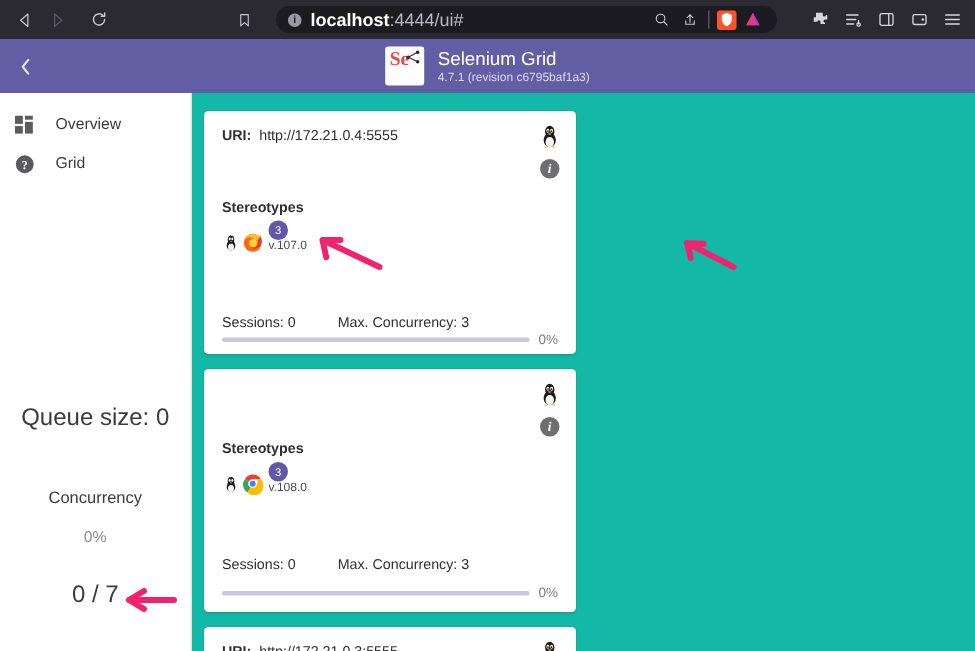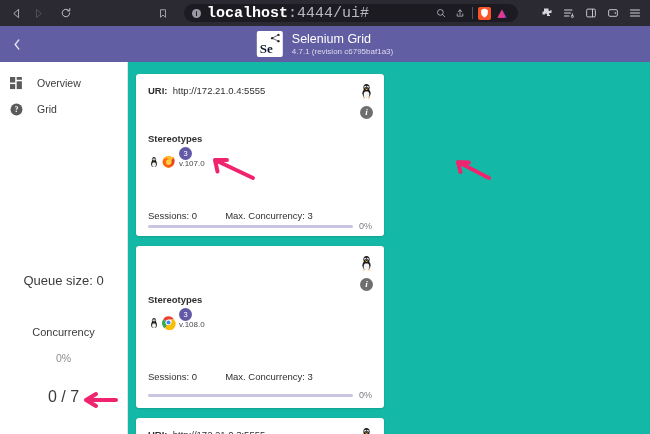--- a/index.html
+++ b/index.html
@@ -50,24 +50,23 @@
     border-radius: 50%;
     background: #9a98a3;
     color: #1c1b22;
     font-size: 7px;
     line-height: 9px;
     text-align: center;
     font-weight: bold;
     flex: 0 0 auto;
   }
   .url-text {
-    font-size: 15px;
+    font-size: 12px;
     color: #b9b7c2;
     white-space: nowrap;
-    font-family: Liberation Mono, monospace;
   }
   .url-text b { color: #ffffff; font-weight: 700; }
   .urlbar-right {
     display: flex; align-items: center; gap: 5px; margin-left: auto;
   }
   .ic { width: 14px; height: 14px; display: flex; align-items: center; justify-content: center; color: #c8c6d0; font-size: 10px; }
   .divider-v { width: 1px; height: 12px; background: #55535f; }
   .brave-lion {
     width: 13px; height: 13px; border-radius: 2px;
     background: #fb542b;
@@ -107,24 +106,24 @@
   .se-logo {
     width: 26px; height: 26px;
     background: #ffffff;
     border-radius: 2px;
     position: relative;
     display: flex; align-items: flex-end; justify-content: flex-start;
   }
   .se-logo .se-text {
     font-family: "Liberation Serif", serif;
     font-weight: bold;
-    color: #0f172a;
+    color: #ef4444;
     font-size: 13px;
     line-height: 13px;
-    padding: 0 0 2px 3px;
+    padding: 0 0 12px 3px;
   }
   .se-logo svg { position: absolute; top: 2px; right: 2px; }
   .brand-text { line-height: 1.15; }
   .brand-title { font-size: 12.5px; font-weight: 400; color: #ffffff; }
   .brand-version { font-size: 8px; color: #ded9ef; }
 
   
   .content {
     display: flex;
     height: 372px;
@@ -154,21 +153,21 @@
     display: flex; align-items: center; justify-content: center;
     color: #5b5b5e;
     flex: 0 0 13px;
   }
   .nav-label { font-size: 10.5px; color: #3b3b3d; }
   .queue-block {
     margin-top: auto;
     padding-bottom: 28px;
     text-align: center;
   }
-  .queue-size { font-size: 13px; color: #3b3b3d; margin-bottom: 38px; }
+  .queue-size { font-size: 16px; color: #3b3b3d; margin-bottom: 38px; }
   .concurrency-title { font-size: 11px; color: #3b3b3d; margin-bottom: 14px; }
   .concurrency-pct { font-size: 10.5px; color: #8e8e91; margin-bottom: 24px; }
   .concurrency-ratio { font-size: 16px; color: #3b3b3d; position: relative; }
 
   
   .main {
     flex: 1;
     background: #14b8a6;
     padding: 12px 10px 10px 8px;
     display: flex;

